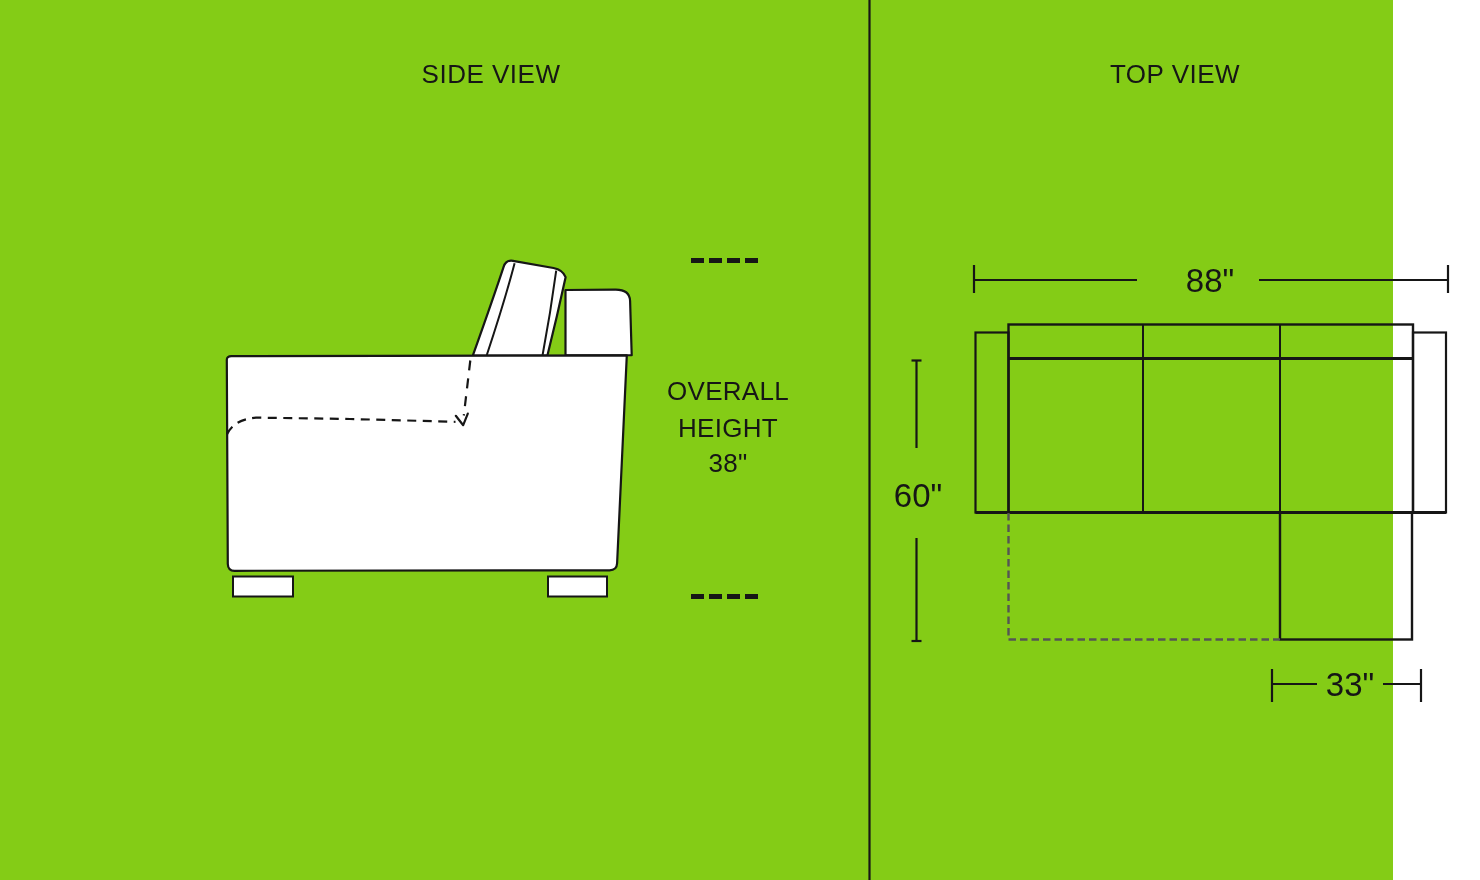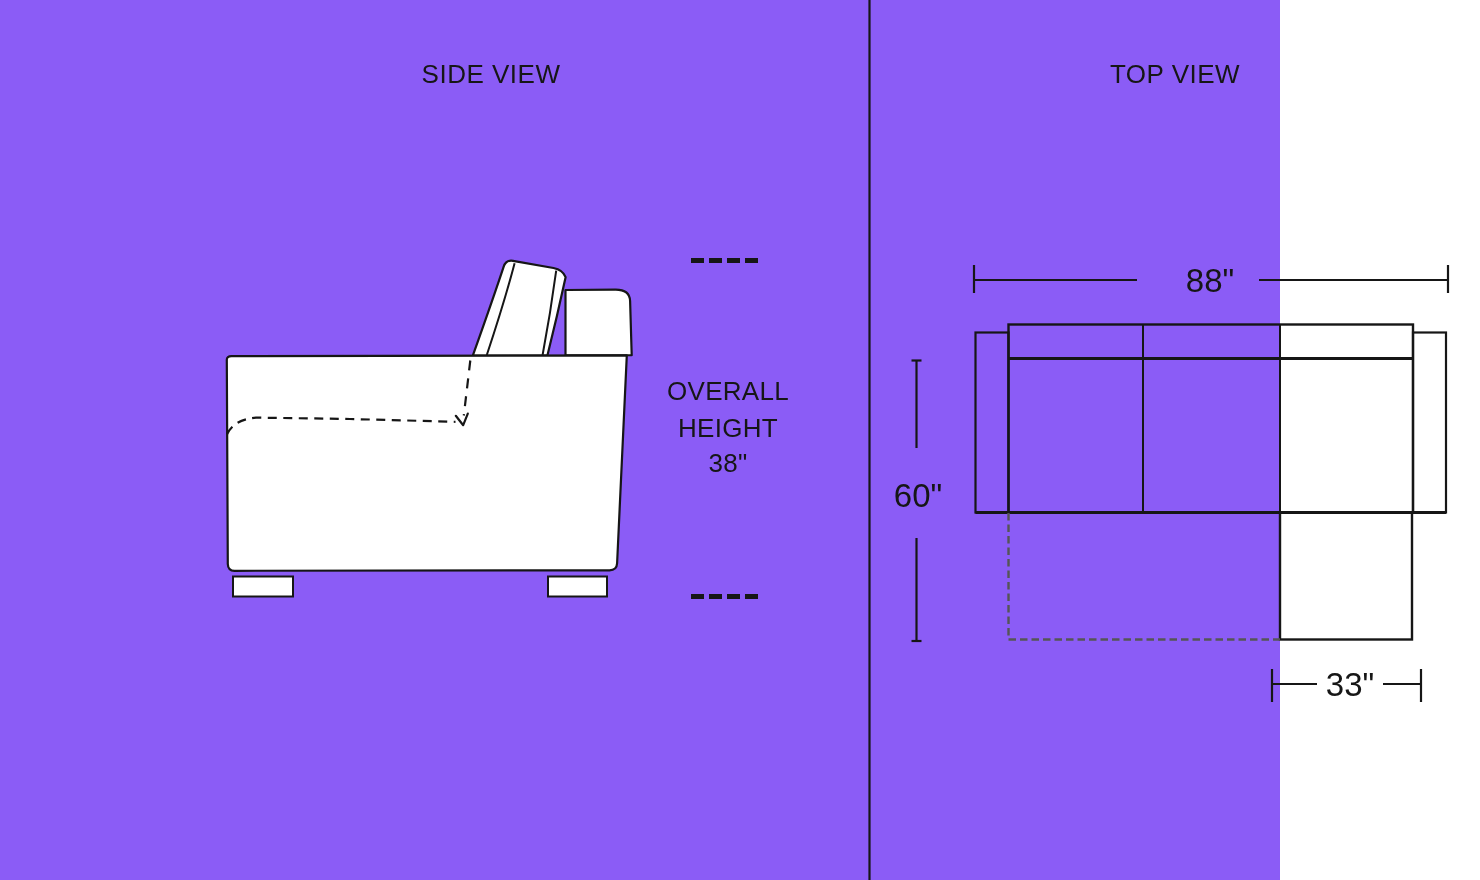--- a/index.html
+++ b/index.html
@@ -5,23 +5,23 @@
   html, body {
     margin: 0;
     padding: 0;
     background: #ffffff;
     width: 1480px;
     height: 880px;
     overflow: hidden;
   }
   .stage {
     position: relative;
-    width: 1280px;
+    width: 1393px;
     height: 880px;
-    background: #8b5cf6;
+    background: #84cc16;
   }
   svg { display: block; }
   .txt {
     font-family: "Liberation Sans", "DejaVu Sans", sans-serif;
     fill: #161616;
   }
   .title-txt   { font-size: 26px; letter-spacing: 0.5px; }
   .label-txt   { font-size: 26px; letter-spacing: 0.3px; }
   .dim-txt     { font-size: 33px; }
   .ln          { stroke: #161616; fill: none; }

